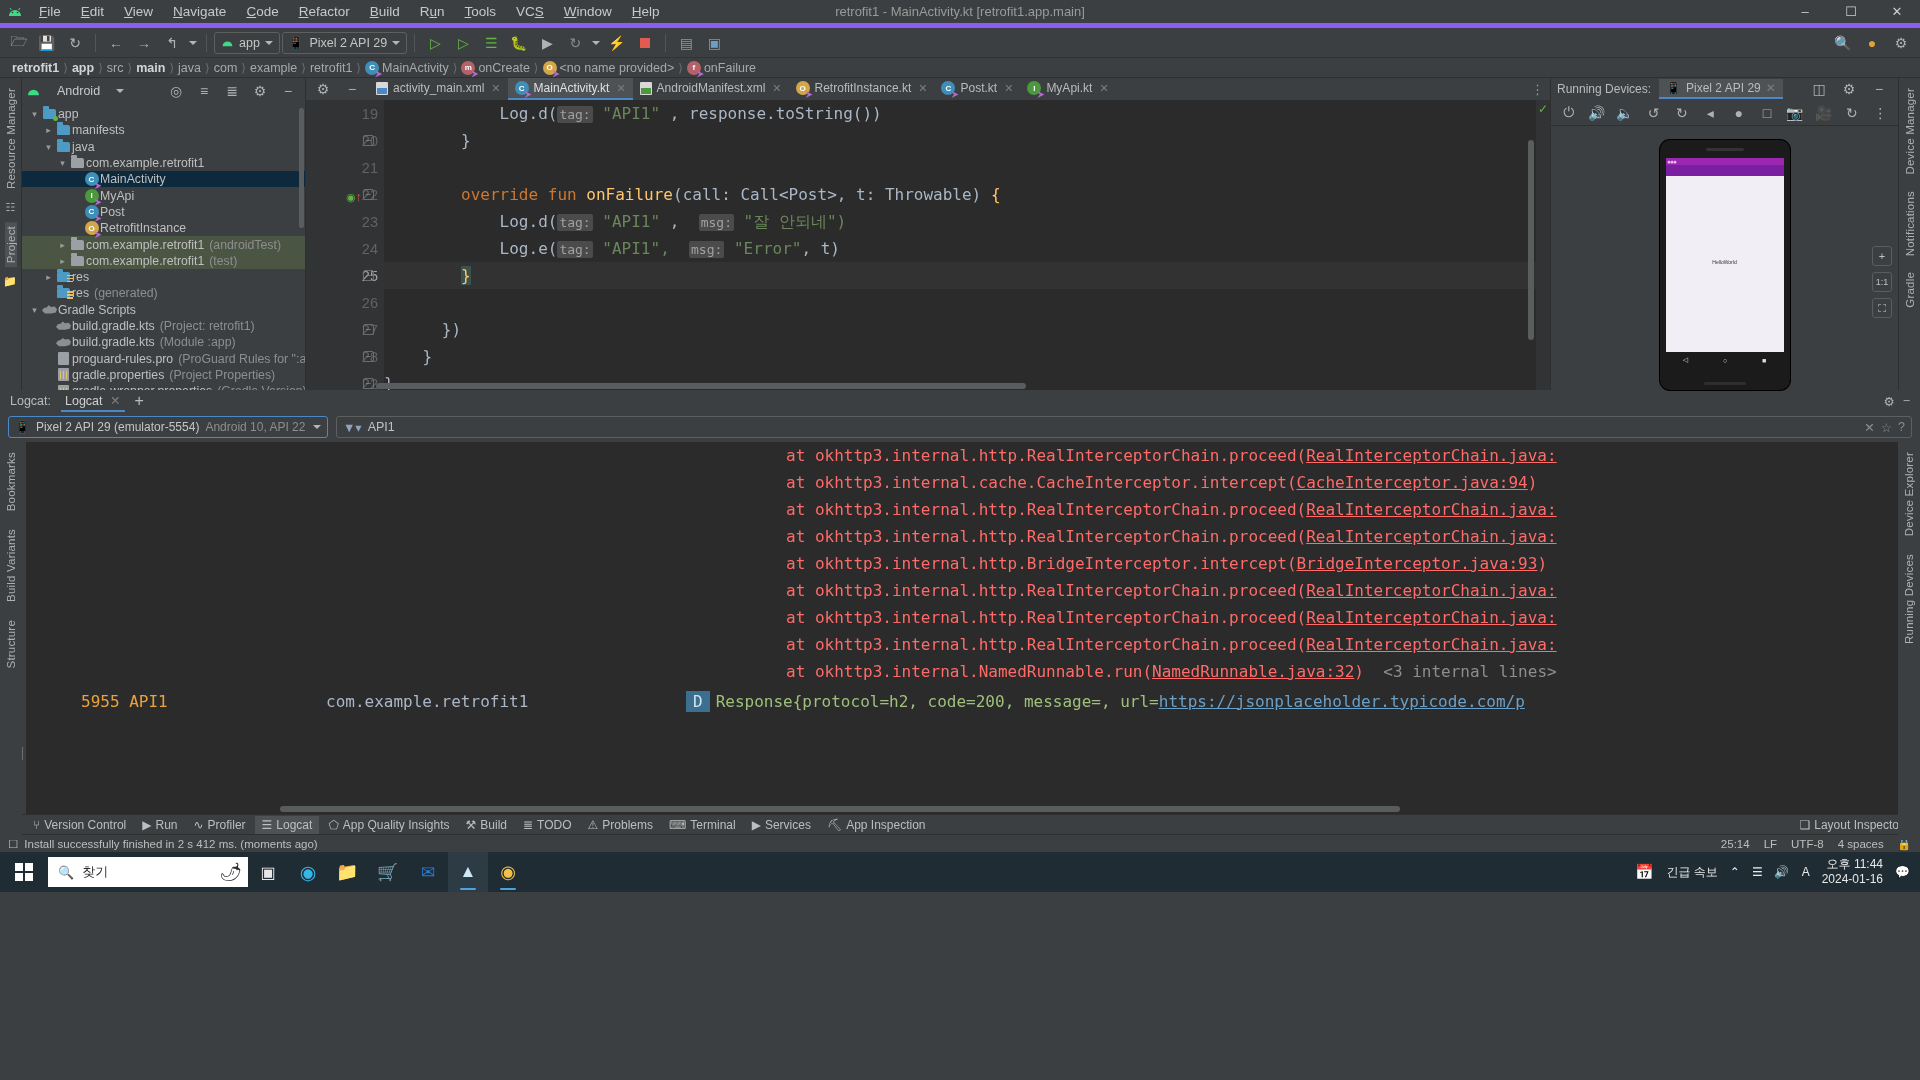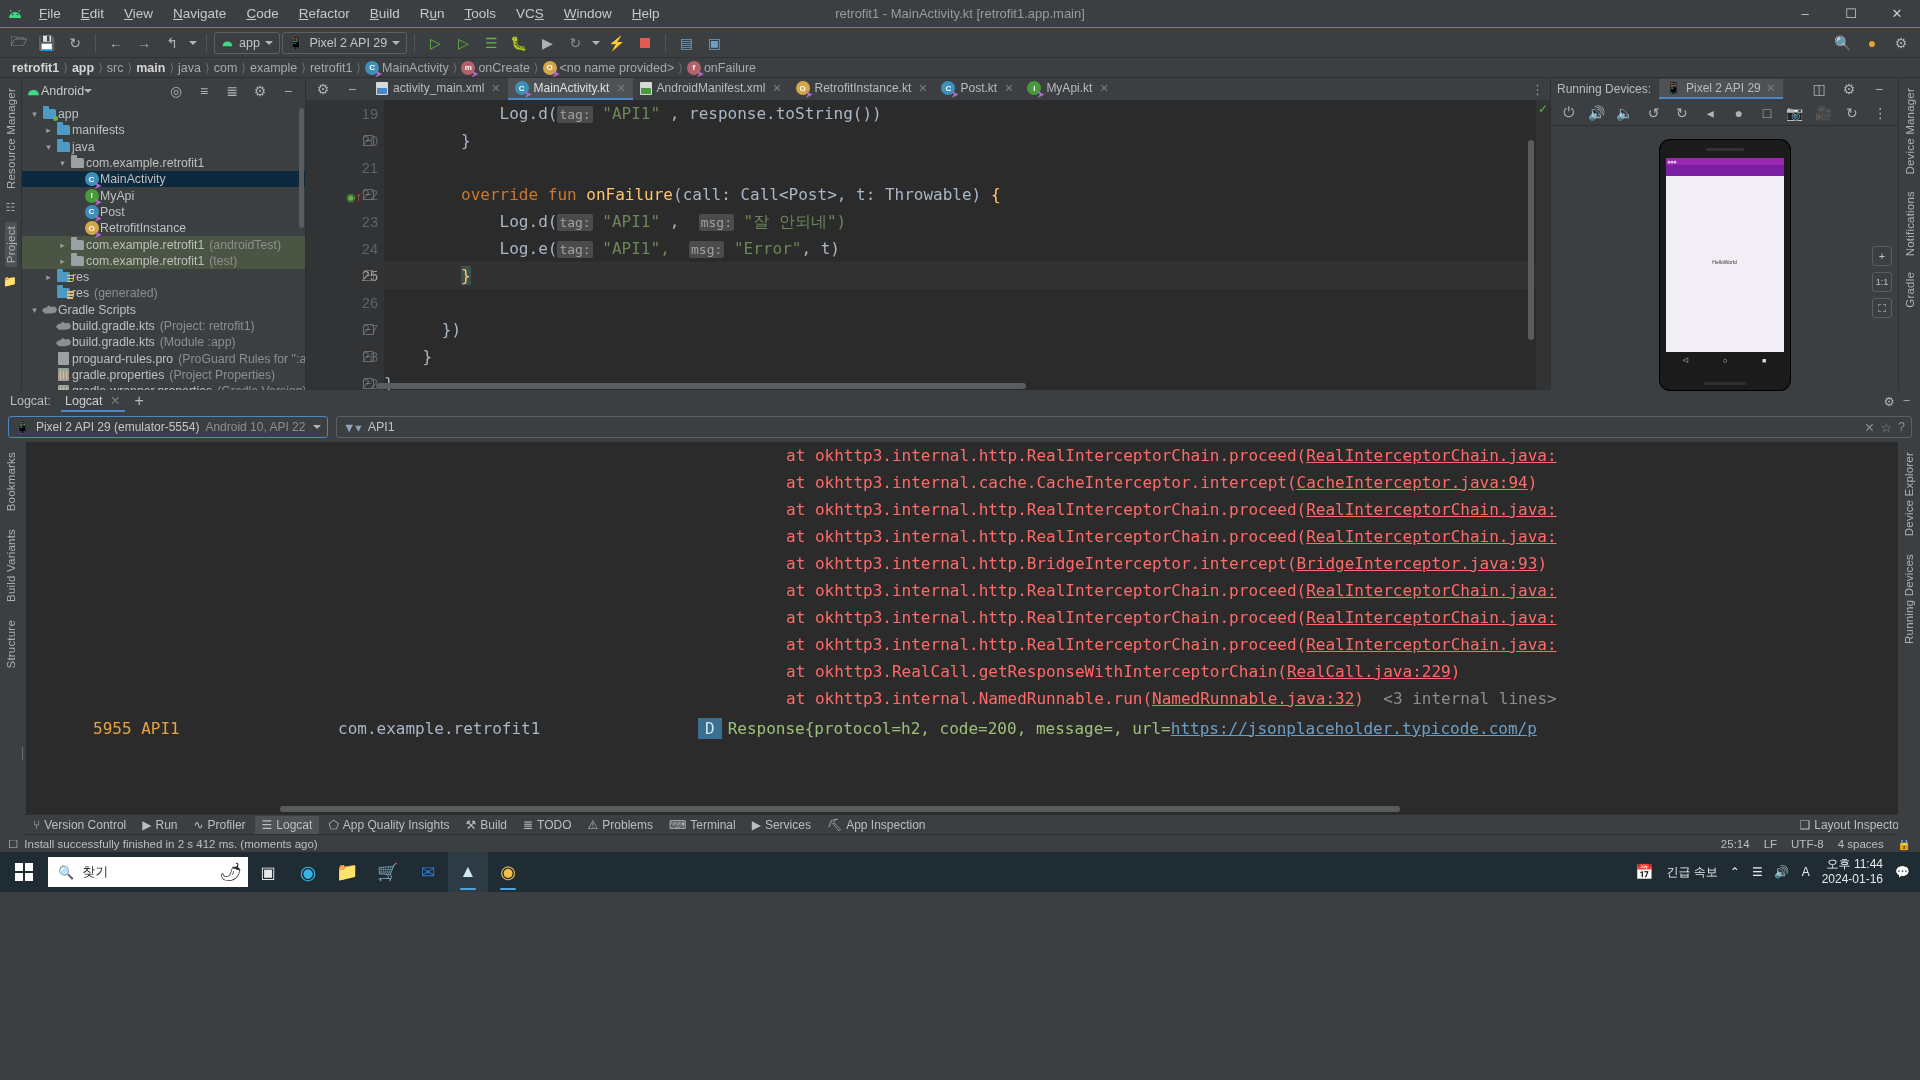--- a/index.html
+++ b/index.html
@@ -8,21 +8,21 @@
     background:#3c3f41;
     font-family:"Liberation Sans", sans-serif;
     font-size:13px;
     color:#bbbbbb;
     -webkit-font-smoothing:antialiased;
   }
 
   
   #titlebar {
     height:28px; background:#3c3f41; display:flex; align-items:center;
-    border-bottom:1px solid #8b5cf6; position:relative;
+    border-bottom:5px solid #8b5cf6; position:relative;
   }
   #android-logo { width:30px; display:flex; justify-content:center; align-items:center; }
   .menu { display:flex; align-items:center; gap:2px; }
   .menu-item { padding:3px 9px; color:#c8c8c8; font-size:13.5px; cursor:default; }
   .menu-item u { text-decoration:underline; }
   #title-text {
     position:absolute; left:0; right:0; text-align:center; color:#9a9a9a; font-size:13px;
     pointer-events:none;
   }
   #winbtns { margin-left:auto; display:flex; z-index:3; }
@@ -56,21 +56,21 @@
   .rail { width:22px; background:#3c3f41; display:flex; flex-direction:column; align-items:center;
           padding-top:6px; gap:8px; border-right:1px solid #2f2f2f;}
   .rail-txt { writing-mode:vertical-rl; transform:rotate(180deg); font-size:11.5px; color:#b0b0b0;
               letter-spacing:.2px; padding:4px 0; white-space:nowrap;}
   .rail-txt.active { background:#4e5254; }
   .rail-ico { font-size:11px; color:#aaa; }
 
   
   #project { width:284px; background:#3c3f41; display:flex; flex-direction:column;
              border-right:1px solid #2f2f2f;}
-  #project-head { height:26px; display:flex; align-items:center; padding:0 4px; gap:0; }
+  #project-head { height:26px; display:flex; align-items:center; padding:0 4px; gap:16px; }
   #project-head .lbl { font-size:12.5px; color:#c8c8c8; }
   #project-head .right { margin-left:auto; display:flex; gap:2px; }
   #tree { flex:1; overflow:hidden; padding-top:2px; position:relative;}
   .trow { height:16.3px; display:flex; align-items:center; font-size:12.3px; color:#bfbfbf;
           white-space:nowrap; padding-right:4px; }
   .trow .arrow { width:13px; text-align:center; color:#9b9b9b; font-size:9px; flex:0 0 13px;}
   .trow .ico { width:17px; display:flex; justify-content:center; align-items:center; flex:0 0 17px;}
   .trow .muted { color:#8e8e8e; margin-left:5px; }
   .trow.sel { background:#0d293e; }
   .trow.testbg { background:#4b5543; }
@@ -176,21 +176,21 @@
   #query .right { margin-left:auto; display:flex; gap:6px; color:#8d8d8d;}
   #lc-body { display:flex; background:#2b2b2b; height:372px; position:relative; overflow:hidden;}
   #lc-rail { width:26px; background:#3c3f41; display:flex; flex-direction:column; align-items:center;
              gap:9px; padding-top:8px; color:#a8a8a8; font-size:12px;}
   #lc-out { flex:1; position:relative; overflow:hidden; background:#2b2b2b;}
   .lg { height:27px; line-height:27px; font-family:"DejaVu Sans Mono","Liberation Mono",monospace;
         font-size:16px; white-space:pre; color:#ff6b68;}
   .lnk { text-decoration:underline; }
   .dim2 { color:#8d8d8d; }
   .lastline { display:flex; align-items:center; height:28px; font-family:"DejaVu Sans Mono","Liberation Mono",monospace;
-              font-size:16px; color:#a9b7c6;padding-left:12px;}
+              font-size:16px; color:#a9b7c6;}
   .dbadge { background:#3c6e8f; color:#cfe6f5; padding:1px 7px; margin-right:6px;}
   #lc-hscroll { position:absolute; left:280px; bottom:2px; width:1120px; height:6px; background:#5a5d5e; border-radius:3px;}
 
   
   #bottombar { height:20px; background:#3c3f41; display:flex; align-items:center; gap:2px;
                padding-left:26px; font-size:12px; color:#bdbdbd; border-top:1px solid #2f2f2f;}
   .bb { display:flex; align-items:center; gap:4px; padding:2px 7px; }
   .bb.active { background:#4e5254; }
   #bottombar .right { margin-left:auto; display:flex; align-items:center; gap:10px; padding-right:10px;}
 
@@ -682,21 +682,20 @@
     </div>
     <div id="lc-out">
         <div class="lg" style="padding-left: 760px;">at okhttp3.internal.http.RealInterceptorChain.proceed(<span class="lnk">RealInterceptorChain.java:</span></div>
         <div class="lg" style="padding-left: 760px;">at okhttp3.internal.cache.CacheInterceptor.intercept(<span class="lnk">CacheInterceptor.java:94</span>)</div>
         <div class="lg" style="padding-left: 760px;">at okhttp3.internal.http.RealInterceptorChain.proceed(<span class="lnk">RealInterceptorChain.java:</span></div>
         <div class="lg" style="padding-left: 760px;">at okhttp3.internal.http.RealInterceptorChain.proceed(<span class="lnk">RealInterceptorChain.java:</span></div>
         <div class="lg" style="padding-left: 760px;">at okhttp3.internal.http.BridgeInterceptor.intercept(<span class="lnk">BridgeInterceptor.java:93</span>)</div>
         <div class="lg" style="padding-left: 760px;">at okhttp3.internal.http.RealInterceptorChain.proceed(<span class="lnk">RealInterceptorChain.java:</span></div>
         <div class="lg" style="padding-left: 760px;">at okhttp3.internal.http.RealInterceptorChain.proceed(<span class="lnk">RealInterceptorChain.java:</span></div>
         <div class="lg" style="padding-left: 760px;">at okhttp3.internal.http.RealInterceptorChain.proceed(<span class="lnk">RealInterceptorChain.java:</span></div>
-        <div class="lg" style="padding-left: 760px;">at okhttp3.RealCall.getResponseWithInterceptorChain(<span class="lnk">RealCall.java:229</span>)</div>
         <div class="lg" style="padding-left: 760px;">at okhttp3.internal.NamedRunnable.run(<span class="lnk">NamedRunnable.java:32</span>)<span class="dim2">  &lt;3 internal lines&gt;</span></div>
         <div class="lastline" style="margin-top: 2px;">
           <span style="color:#e8a33d;width:300px;padding-left:55px;">5955 API1</span>
           <span style="color:#a9b7c6;width:360px;">com.example.retrofit1</span>
           <span class="dbadge">D</span>
           <span style="color:#9ec07c;">Response{protocol=h2, code=200, message=, url=</span>
           <span class="lnk" style="color:#6aa0c8;">https://jsonplaceholder.typicode.com/p</span>
         </div>
       </div>
     <div id="lc-hscroll"></div>

